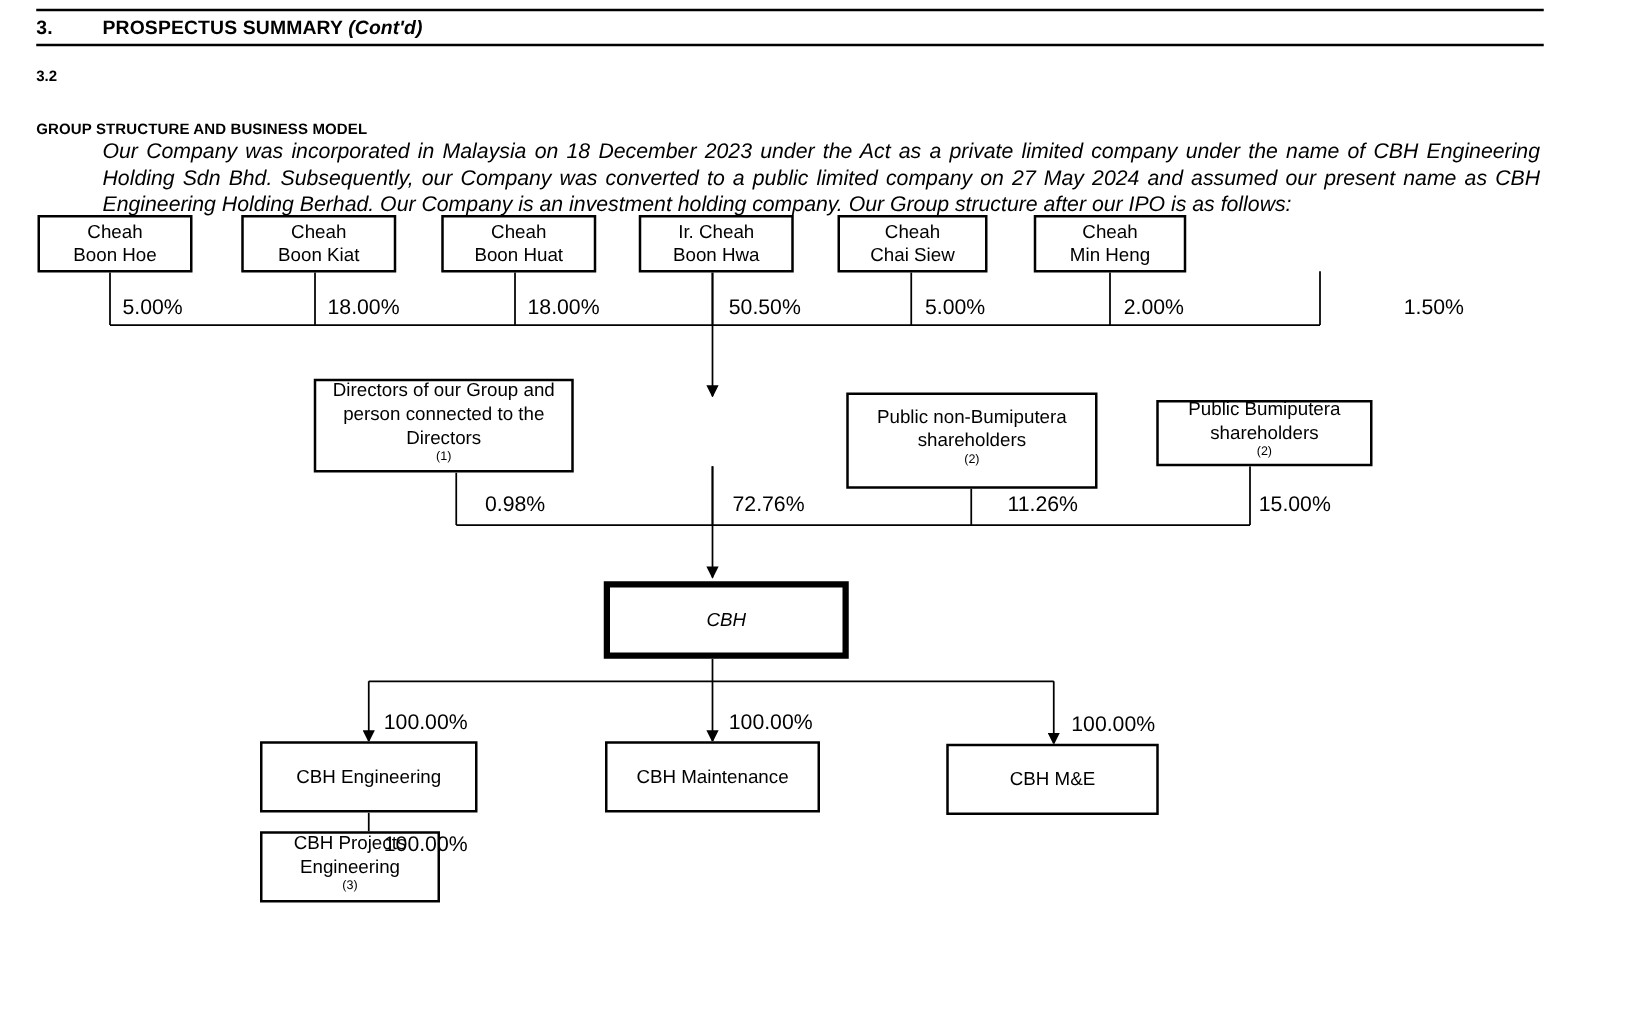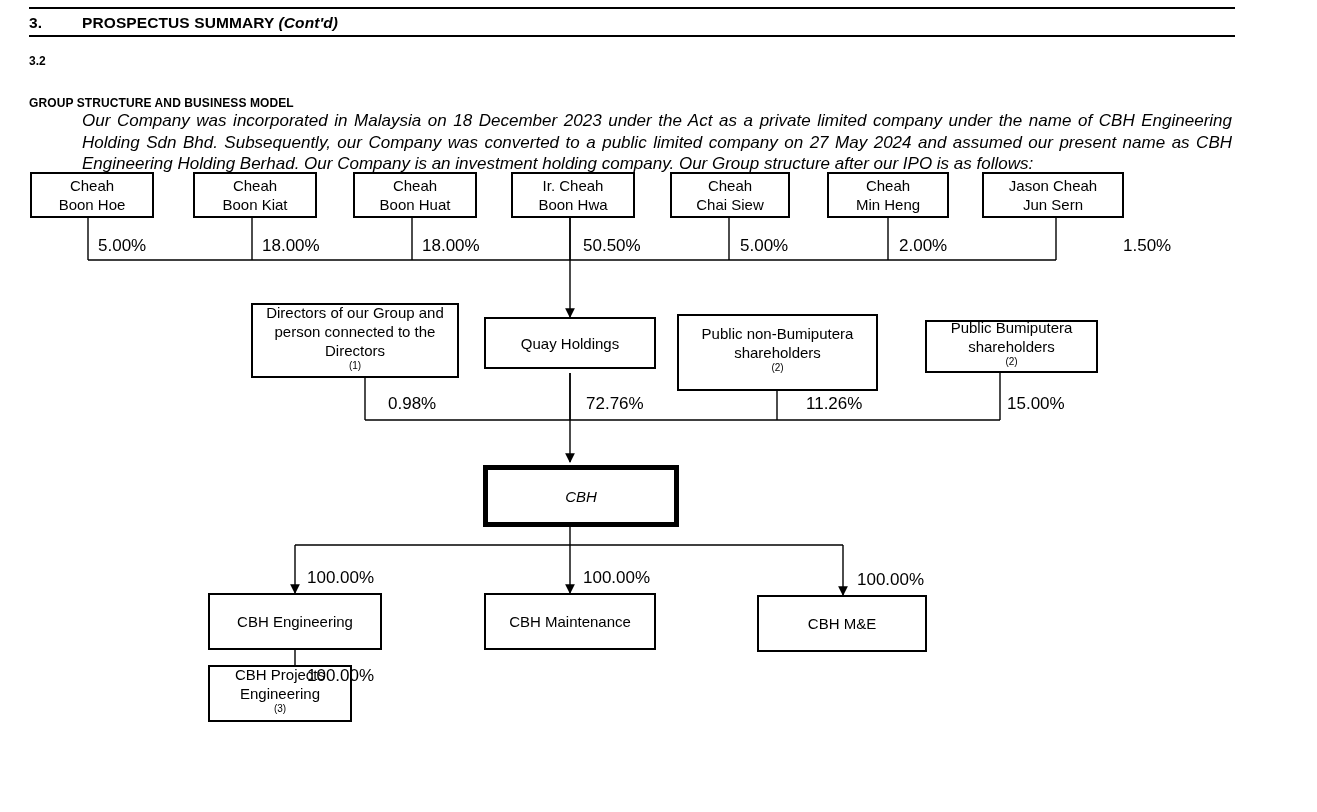--- a/index.html
+++ b/index.html
@@ -183,39 +183,32 @@
 Boon Hwa</span>
   </div>
   <div class="node" style="left:670px; top:12px; width:120px; height:46px;">
     <span style="white-space:pre-line">Cheah
 Chai Siew</span>
   </div>
   <div class="node" style="left:827px; top:12px; width:122px; height:46px;">
     <span style="white-space:pre-line">Cheah
 Min Heng</span>
   </div>
-  <div class="node" style="left:982px; top:12px; width:142px; height:46px;">
-    <span style="white-space:pre-line">Jason Cheah
-Jun Sern</span>
-  </div>
 
   <div class="pct" style="left:98px;  top:78px;">5.00%</div>
   <div class="pct" style="left:262px; top:78px;">18.00%</div>
   <div class="pct" style="left:422px; top:78px;">18.00%</div>
   <div class="pct" style="left:583px; top:78px;">50.50%</div>
   <div class="pct" style="left:740px; top:78px;">5.00%</div>
   <div class="pct" style="left:899px; top:78px;">2.00%</div>
   <div class="pct" style="left:1123px; top:78px;">1.50%</div>
 
   <div class="node" style="left:251px; top:143px; width:208px; height:75px;">
     <span><span>Directors of our Group and person connected to the Directors</span><sup>(1)</sup></span>
   </div>
-  <div class="node" style="left:484px; top:320px; width:172px; height:52px; top:157px;">
-    <span>Quay Holdings</span>
-  </div>
   <div class="node" style="left:677px; top:140px; width:201px; height:77px;margin-top:14px;">
     <span><span>Public non-Bumiputera shareholders</span><sup>(2)</sup></span>
   </div>
   <div class="node" style="left:925px; top:160px; width:173px; height:53px;">
     <span><span>Public Bumiputera shareholders</span><sup>(2)</sup></span>
   </div>
 
   <div class="pct" style="left:388px; top:236px;">0.98%</div>
   <div class="pct" style="left:586px; top:236px;">72.76%</div>
   <div class="pct" style="left:806px; top:236px;">11.26%</div>

